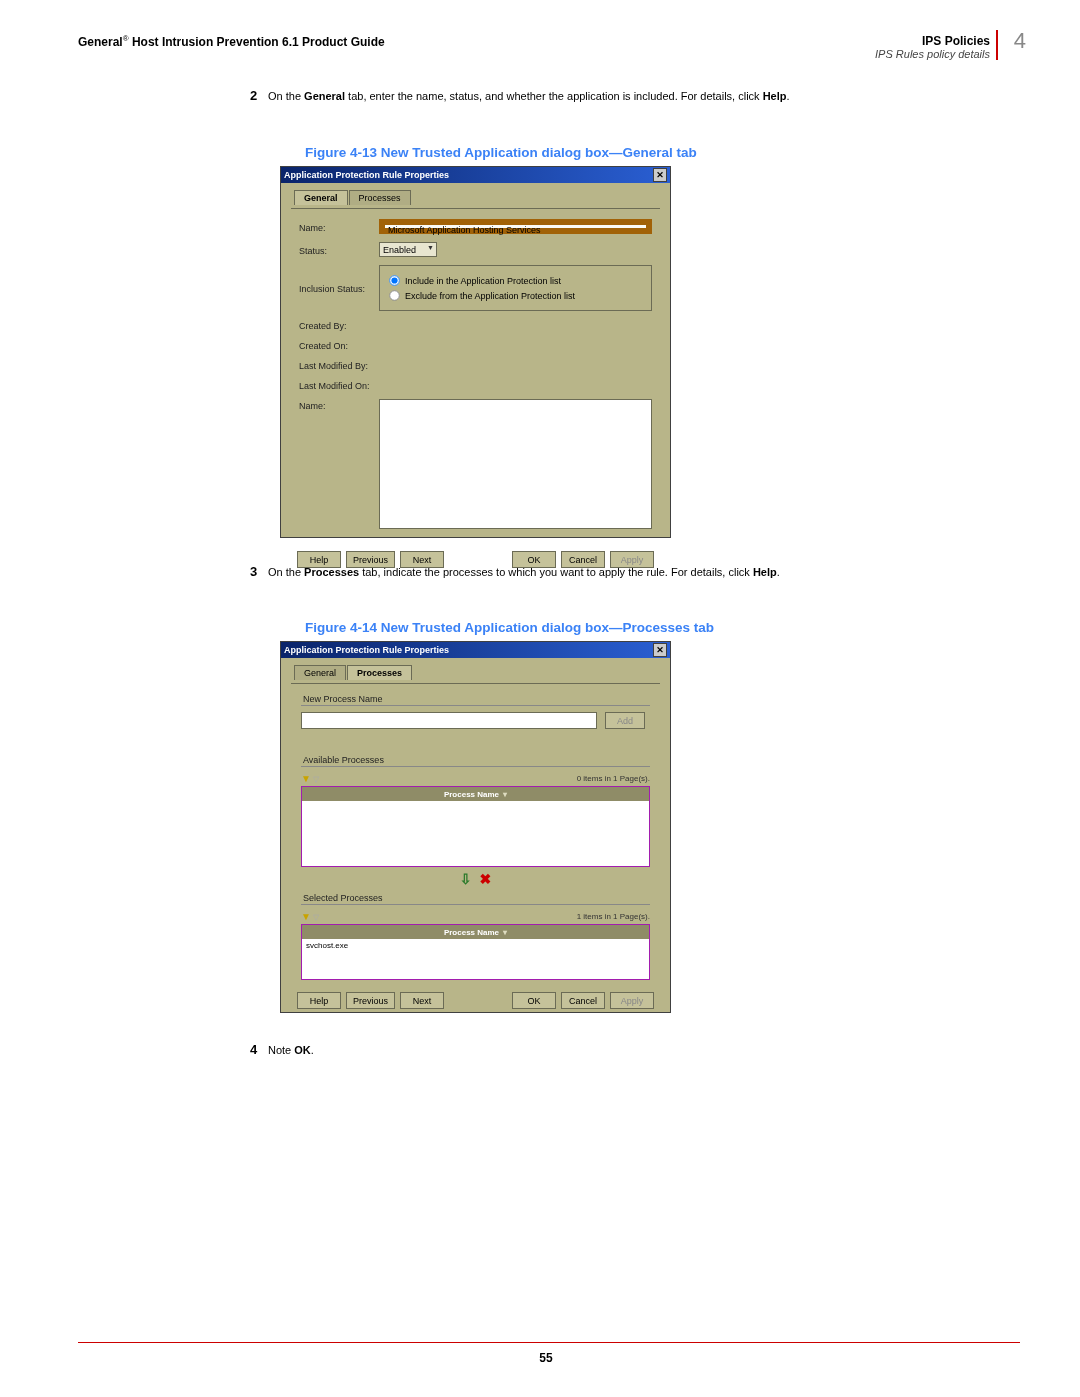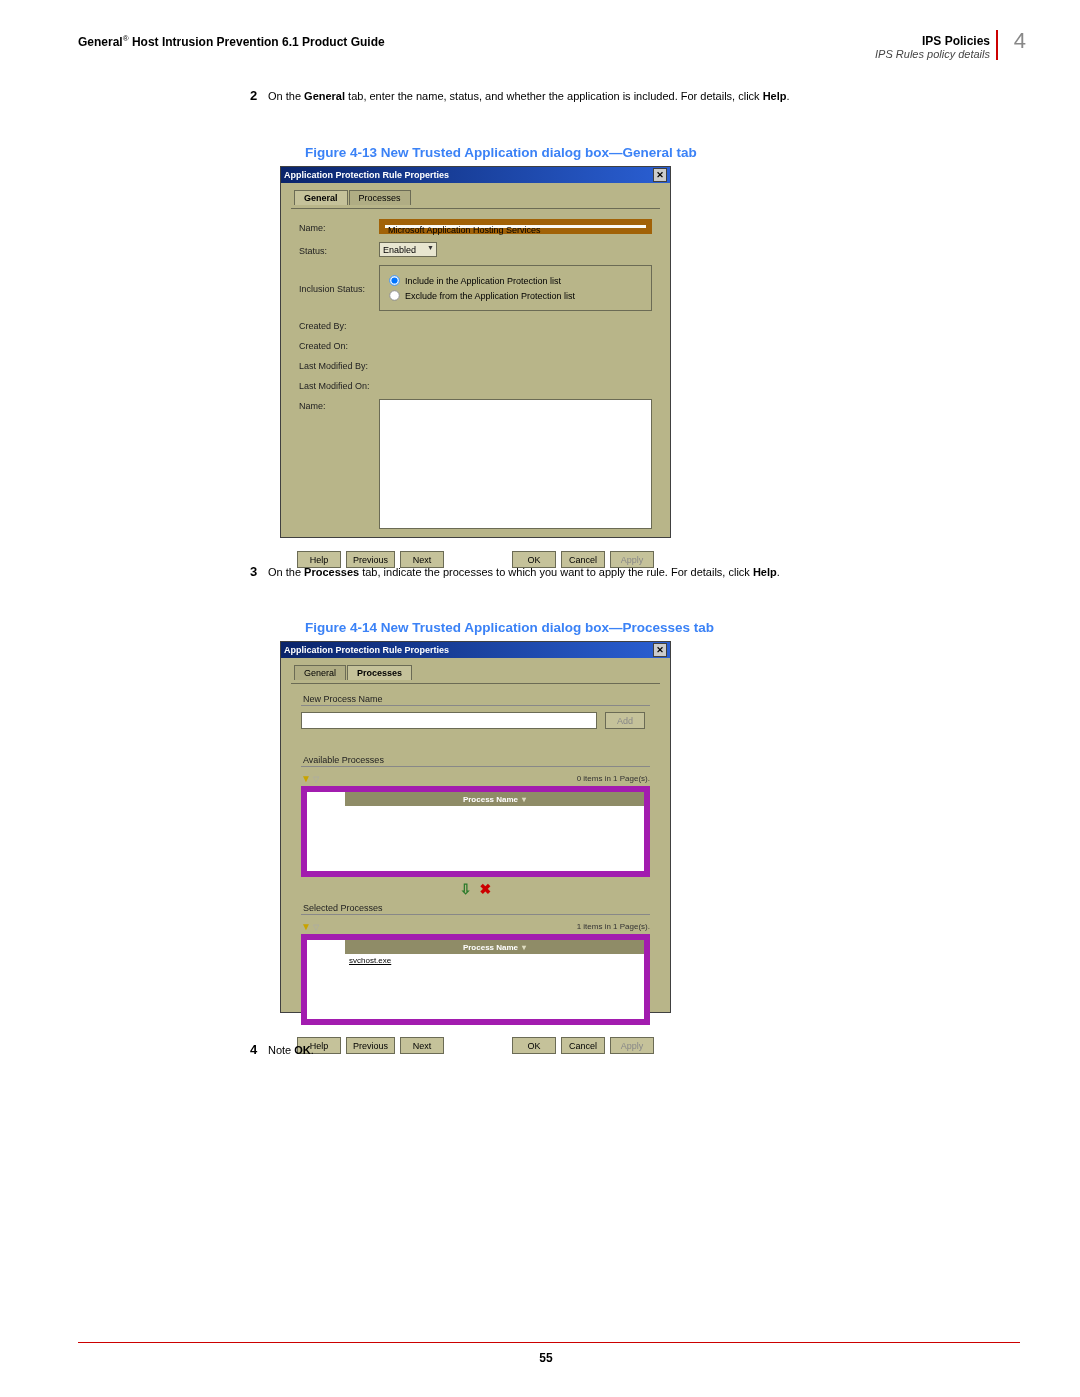--- a/index.html
+++ b/index.html
@@ -45,25 +45,25 @@
   .btn.small{min-width:44px;}
   .btn.dis{color:#888;}
   
   .grp-lbl{font-size:9px;color:#222;margin:2px 0 3px 2px;}
   .grp-line{border-top:1px solid #888;margin:-2px 0 6px 0;}
   .proc-row{display:flex;align-items:center;margin-bottom:26px;}
   .proc-in{flex:1;height:15px;border:1px solid #6b6b55;background:#fff;margin-right:8px;}
   .toolbar-mini{display:flex;justify-content:space-between;align-items:center;font-size:8px;color:#333;margin-bottom:2px;}
   .toolbar-mini .icons span{display:inline-block;margin-right:2px;}
   .funnel{color:#c9a400;font-size:10px;}
-  .grid{border:6px solid #a21caf;background:#fff;padding-left:38px;}
+  .grid{border:1px solid #a21caf;background:#fff;}
   .grid-hd{height:14px;background:#8f8c67;color:#fff;font-size:8px;font-weight:bold;display:flex;align-items:center;justify-content:center;}
   .grid-hd .sort{margin-left:4px;color:#dedcc0;font-size:8px;}
   .grid-body{height:65px;}
-  .grid-body.tall{height:65px;text-decoration:underline;}
+  .grid-body.tall{height:40px;}
   .grid-cell{font-size:8px;padding:2px 4px;}
   .transfer{height:24px;display:flex;align-items:center;justify-content:center;gap:8px;}
   .transfer .plus{color:#2b7a2b;font-size:14px;font-weight:bold;}
   .transfer .x2{color:#c00;font-size:14px;font-weight:bold;}
   
   .foot-line{position:absolute;left:78px;right:60px;bottom:54px;border-top:1px solid #c00;}
   .foot-num{position:absolute;left:0;right:0;bottom:32px;text-align:center;font-weight:bold;font-size:12px;margin-left:12px;}
 </style>
 </head>
 <body>

